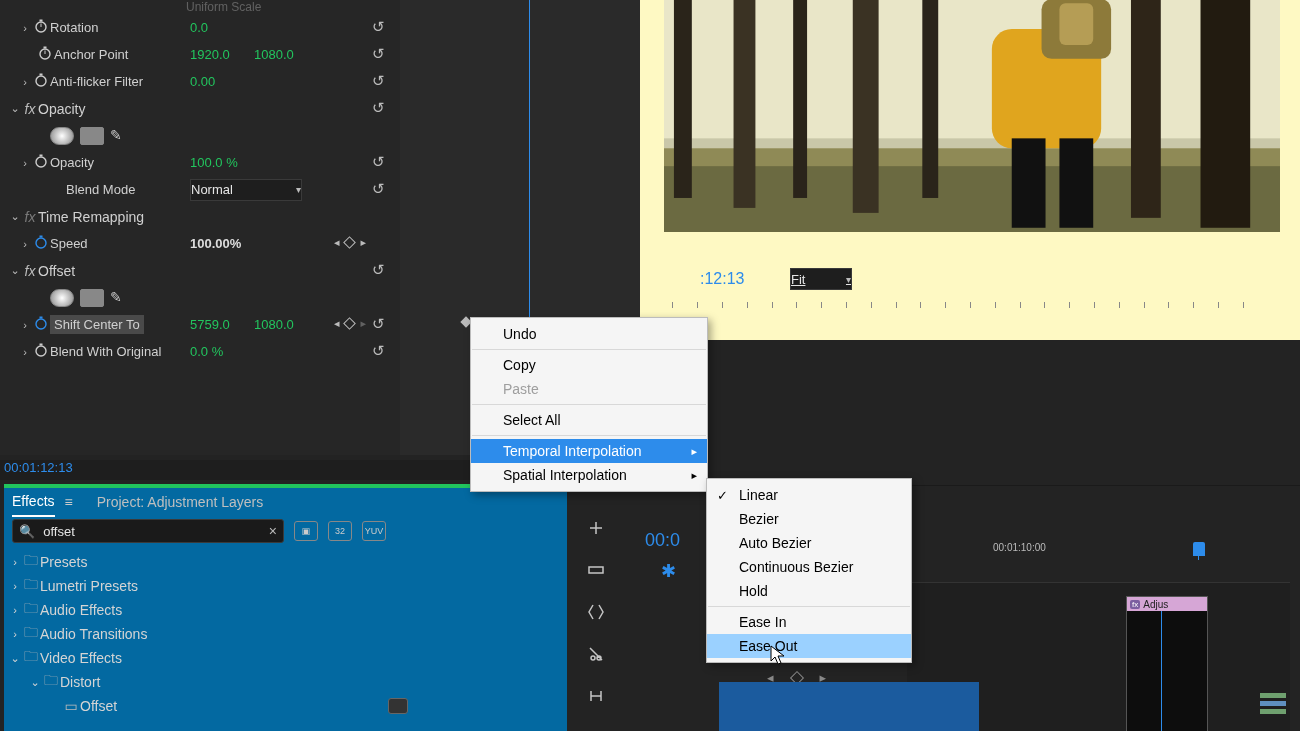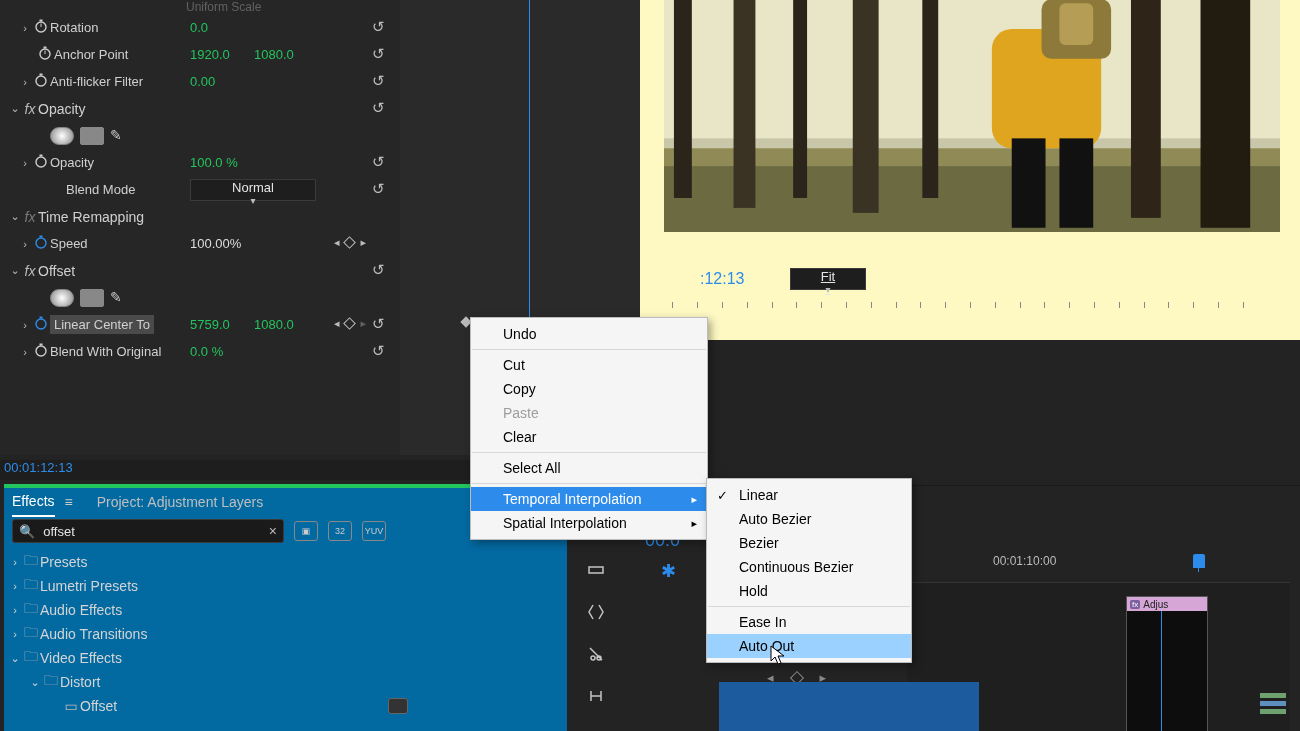--- a/index.html
+++ b/index.html
@@ -57,21 +57,21 @@
   }
 
   .ec-row .prop-name {
     flex: 0 0 auto;
   }
 
   .ec-row .prop-val {
     color: #22c55e;
     cursor: text;
   }
-  .ec-row .prop-val.white { color: #ddd; }
+  .ec-row .prop-val.white { color: #ddd; font-weight: bold; }
 
   .ec-row .reset {
     position: absolute;
     right: 8px;
     top: 4px;
     width: 20px;
     height: 18px;
     color: #bbb;
     font-size: 15px;
     cursor: pointer;
@@ -126,26 +126,25 @@
     font-size:14px;
   }
 
   
   .dropdown {
     display:flex;
     align-items:center;
     background:#1e1e1e;
     border:1px solid #3a3a3a;
     height:20px;
-    padding:0 7px;
+    padding:0 0;
     min-width:110px;
     justify-content:space-between;
     color:#e5e5e5;
     cursor:pointer;
-    flex-direction:column;
   }
   .dropdown .chev { font-size:10px; color:#bbb; }
 
   
   .ec-scroll {
     position:absolute;
     bottom:4px;
     left:0;
     right:0;
     height:8px;
@@ -436,24 +435,24 @@
     display:flex;
     gap:18px;
     align-items:center;
     color:#888;
   }
 
   #tl-ruler {
     position:absolute;
     left:340px;
     right:10px;
-    top:68px;
+    top:56px;
     height:18px;
     color:#bbb;
-    font-size:12px;
+    font-size:10px;
   }
   #tl-ruler .label {
     position:absolute;
     top:0;
   }
   #tl-playhead {
     position:absolute;
     left:286px;
     top:0;
     width:12px;
@@ -723,21 +722,21 @@
   </div>
 
   <div class="ec-row prop-indent-3">
     <span class="twirl" style="margin-left:-30px;">›</span>
     <span class="stopwatch" style="color:#2d8ceb;">
       <svg viewBox="0 0 16 16">
           <circle cx="8" cy="9" r="5" fill="none" stroke="#2d8ceb" stroke-width="1.4"></circle>
           <rect x="6.5" y="1.5" width="3" height="2" fill="#2d8ceb"></rect>
         </svg>
     </span>
-    <span class="prop-name selected-prop" style="padding:2px 4px;">Linear Center To</span>
+    <span class="prop-name selected-prop" style="padding:2px 4px;">Shift Center To</span>
     <span class="prop-val" style="position:absolute;left:190px;">5759.0</span>
     <span class="prop-val" style="position:absolute;left:254px;">1080.0</span>
     <div class="kf-nav">
       <span>◂</span>
       <span class="kf-diamond hollow"></span>
       <span style="opacity:.4;">▸</span>
     </div>
     <span class="reset">↺</span>
   </div>
 
@@ -958,46 +957,44 @@
   <svg id="tl-corner-icon" viewBox="0 0 36 36">
     <rect x="4" y="6" width="26" height="5" fill="#6fa06f"></rect>
     <rect x="4" y="14" width="26" height="5" fill="#5f8fbf"></rect>
     <rect x="4" y="22" width="26" height="5" fill="#6fa06f"></rect>
   </svg>
 </div>
 
 <div class="context-menu" style="left:470px;top:317px;width:236px;">
   <div class="cm-item">Undo</div>
   <div class="cm-sep"></div>
-  <div class="cm-item">Cut</div>
   <div class="cm-item">Copy</div>
   <div class="cm-item disabled">Paste</div>
-  <div class="cm-item">Clear</div>
   <div class="cm-sep"></div>
   <div class="cm-item">Select All</div>
   <div class="cm-sep"></div>
   <div class="cm-item highlight">
     <span>Temporal Interpolation</span>
     <span class="cm-sub-arrow">▸</span>
   </div>
   <div class="cm-item">
     <span>Spatial Interpolation</span>
     <span class="cm-sub-arrow">▸</span>
   </div>
 </div>
 
 <div class="context-menu" style="left:706px;top:478px;width:204px;">
   <div class="cm-item">
     <span class="cm-check">✓</span>
     <span>Linear</span>
   </div>
+  <div class="cm-item">Bezier</div>
   <div class="cm-item">Auto Bezier</div>
-  <div class="cm-item">Bezier</div>
   <div class="cm-item">Continuous Bezier</div>
   <div class="cm-item">Hold</div>
   <div class="cm-sep"></div>
   <div class="cm-item">Ease In</div>
-  <div class="cm-item highlight light">Auto Out</div>
+  <div class="cm-item highlight light">Ease Out</div>
 </div>
 
 <svg id="cursor" viewBox="0 0 18 22">
   <path d="M1 1 L1 16 L5 12 L8 19 L11 18 L8 11 L14 11 Z" fill="#fff" stroke="#000" stroke-width="1"></path>
 </svg>
 
 </body></html>

